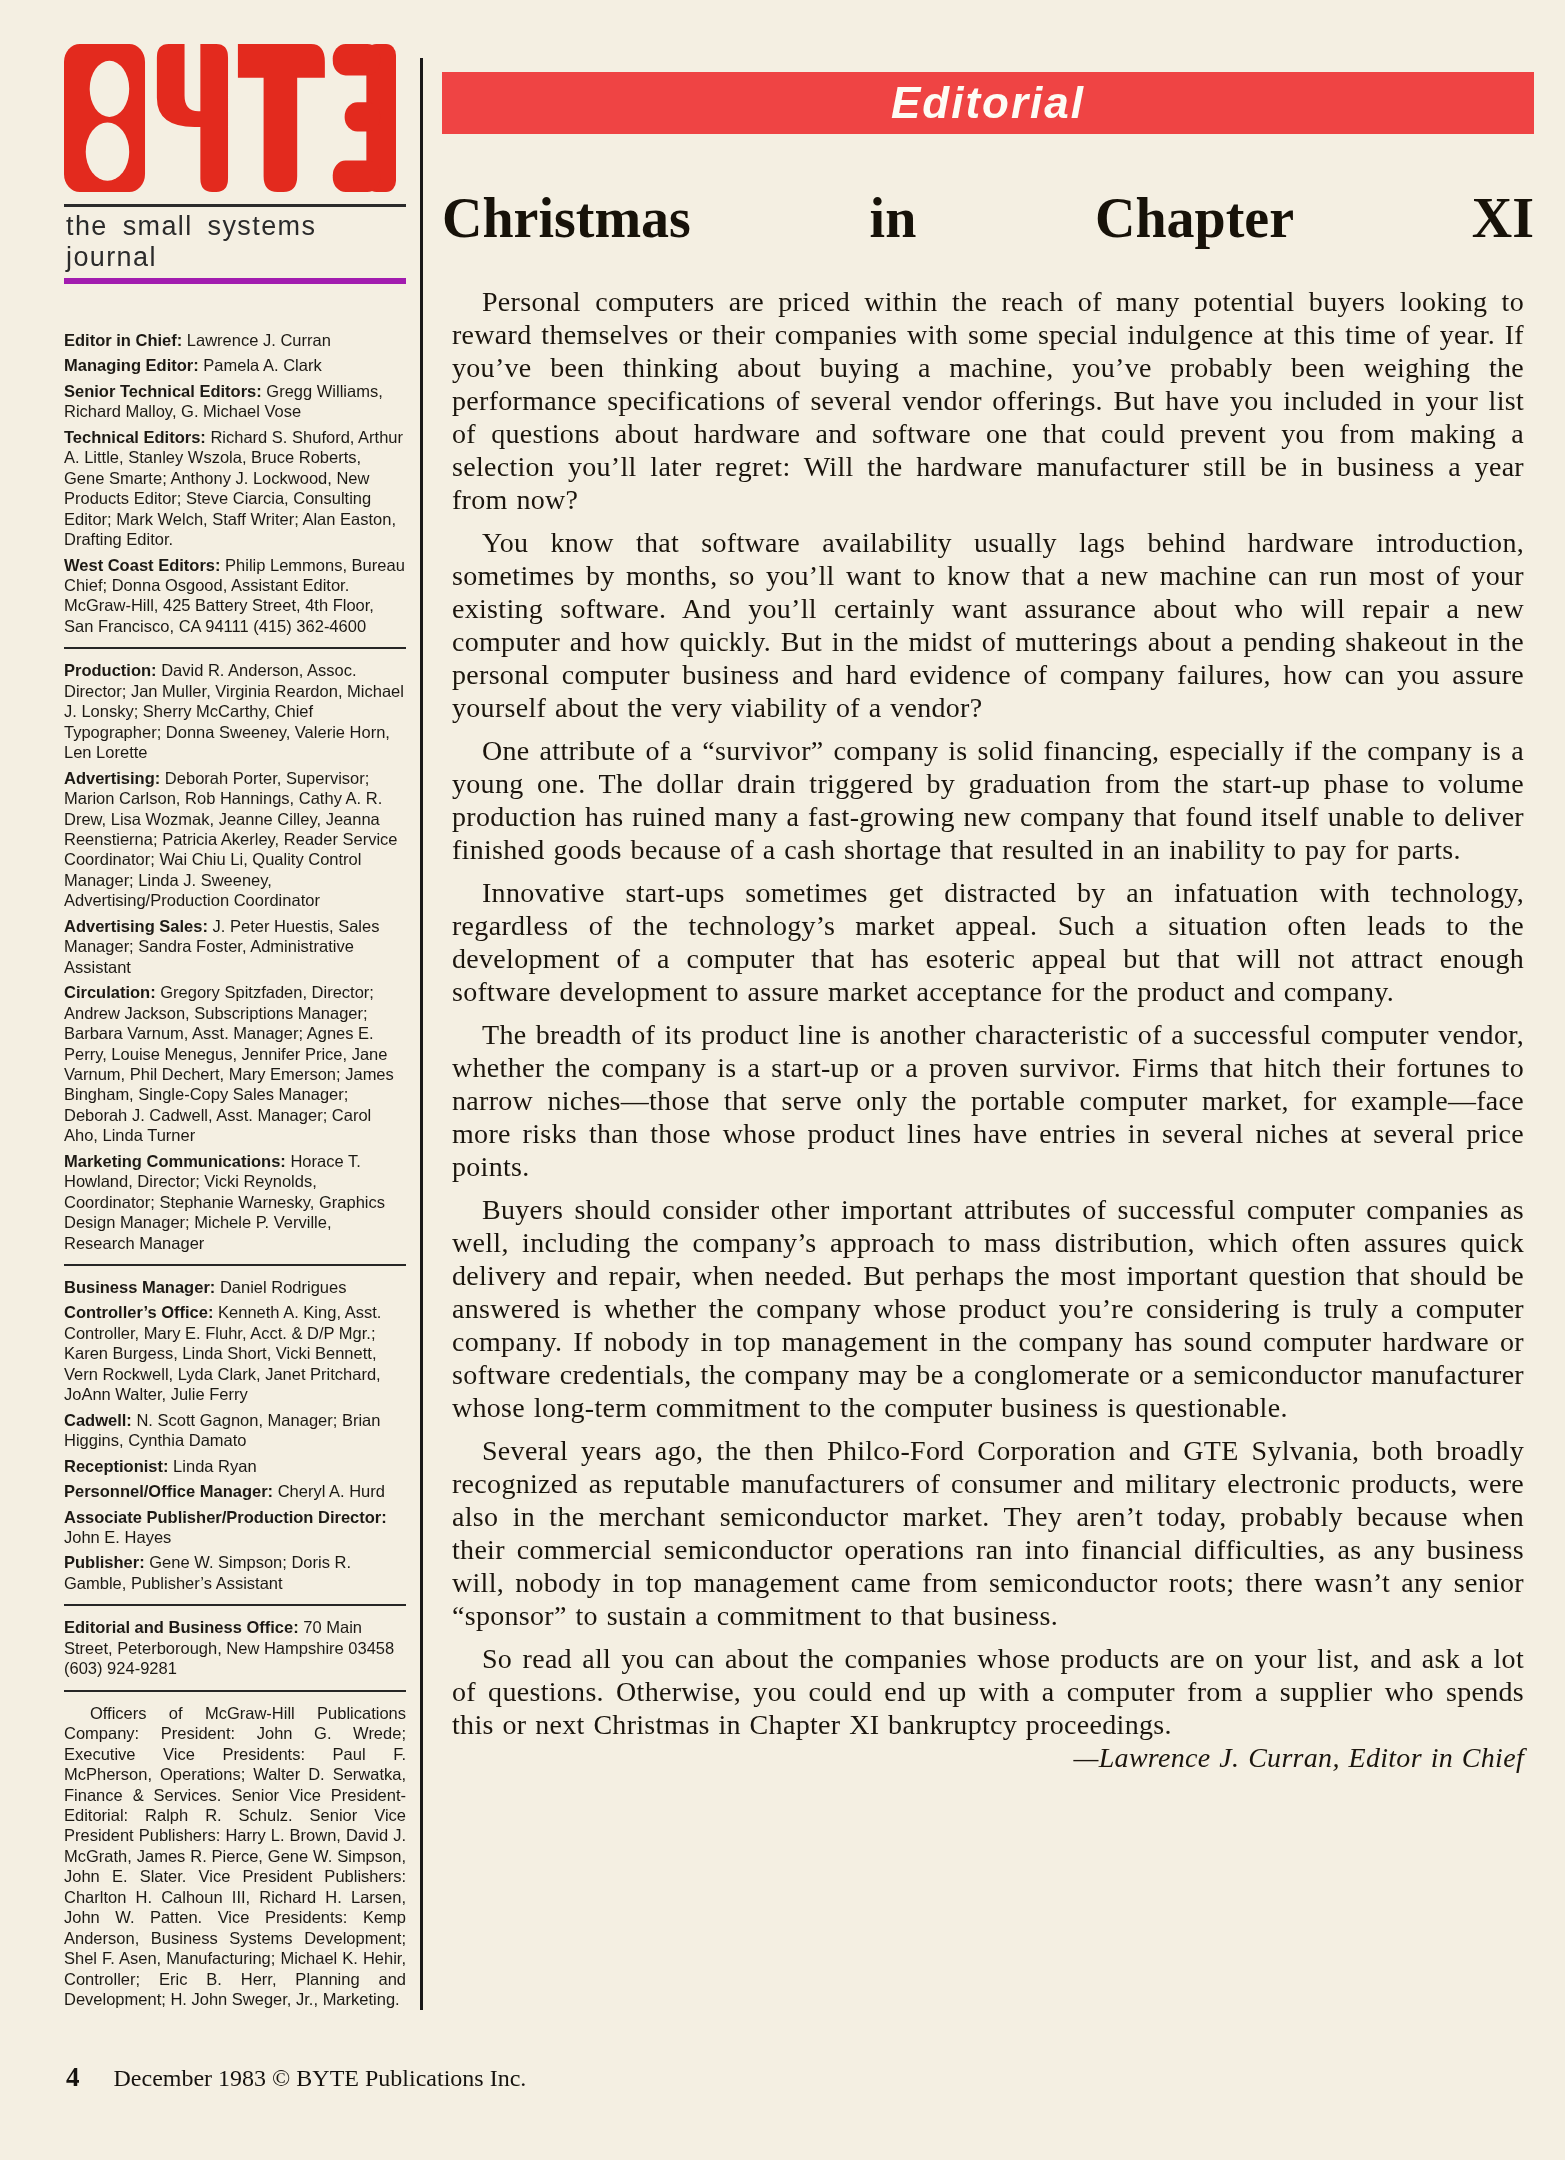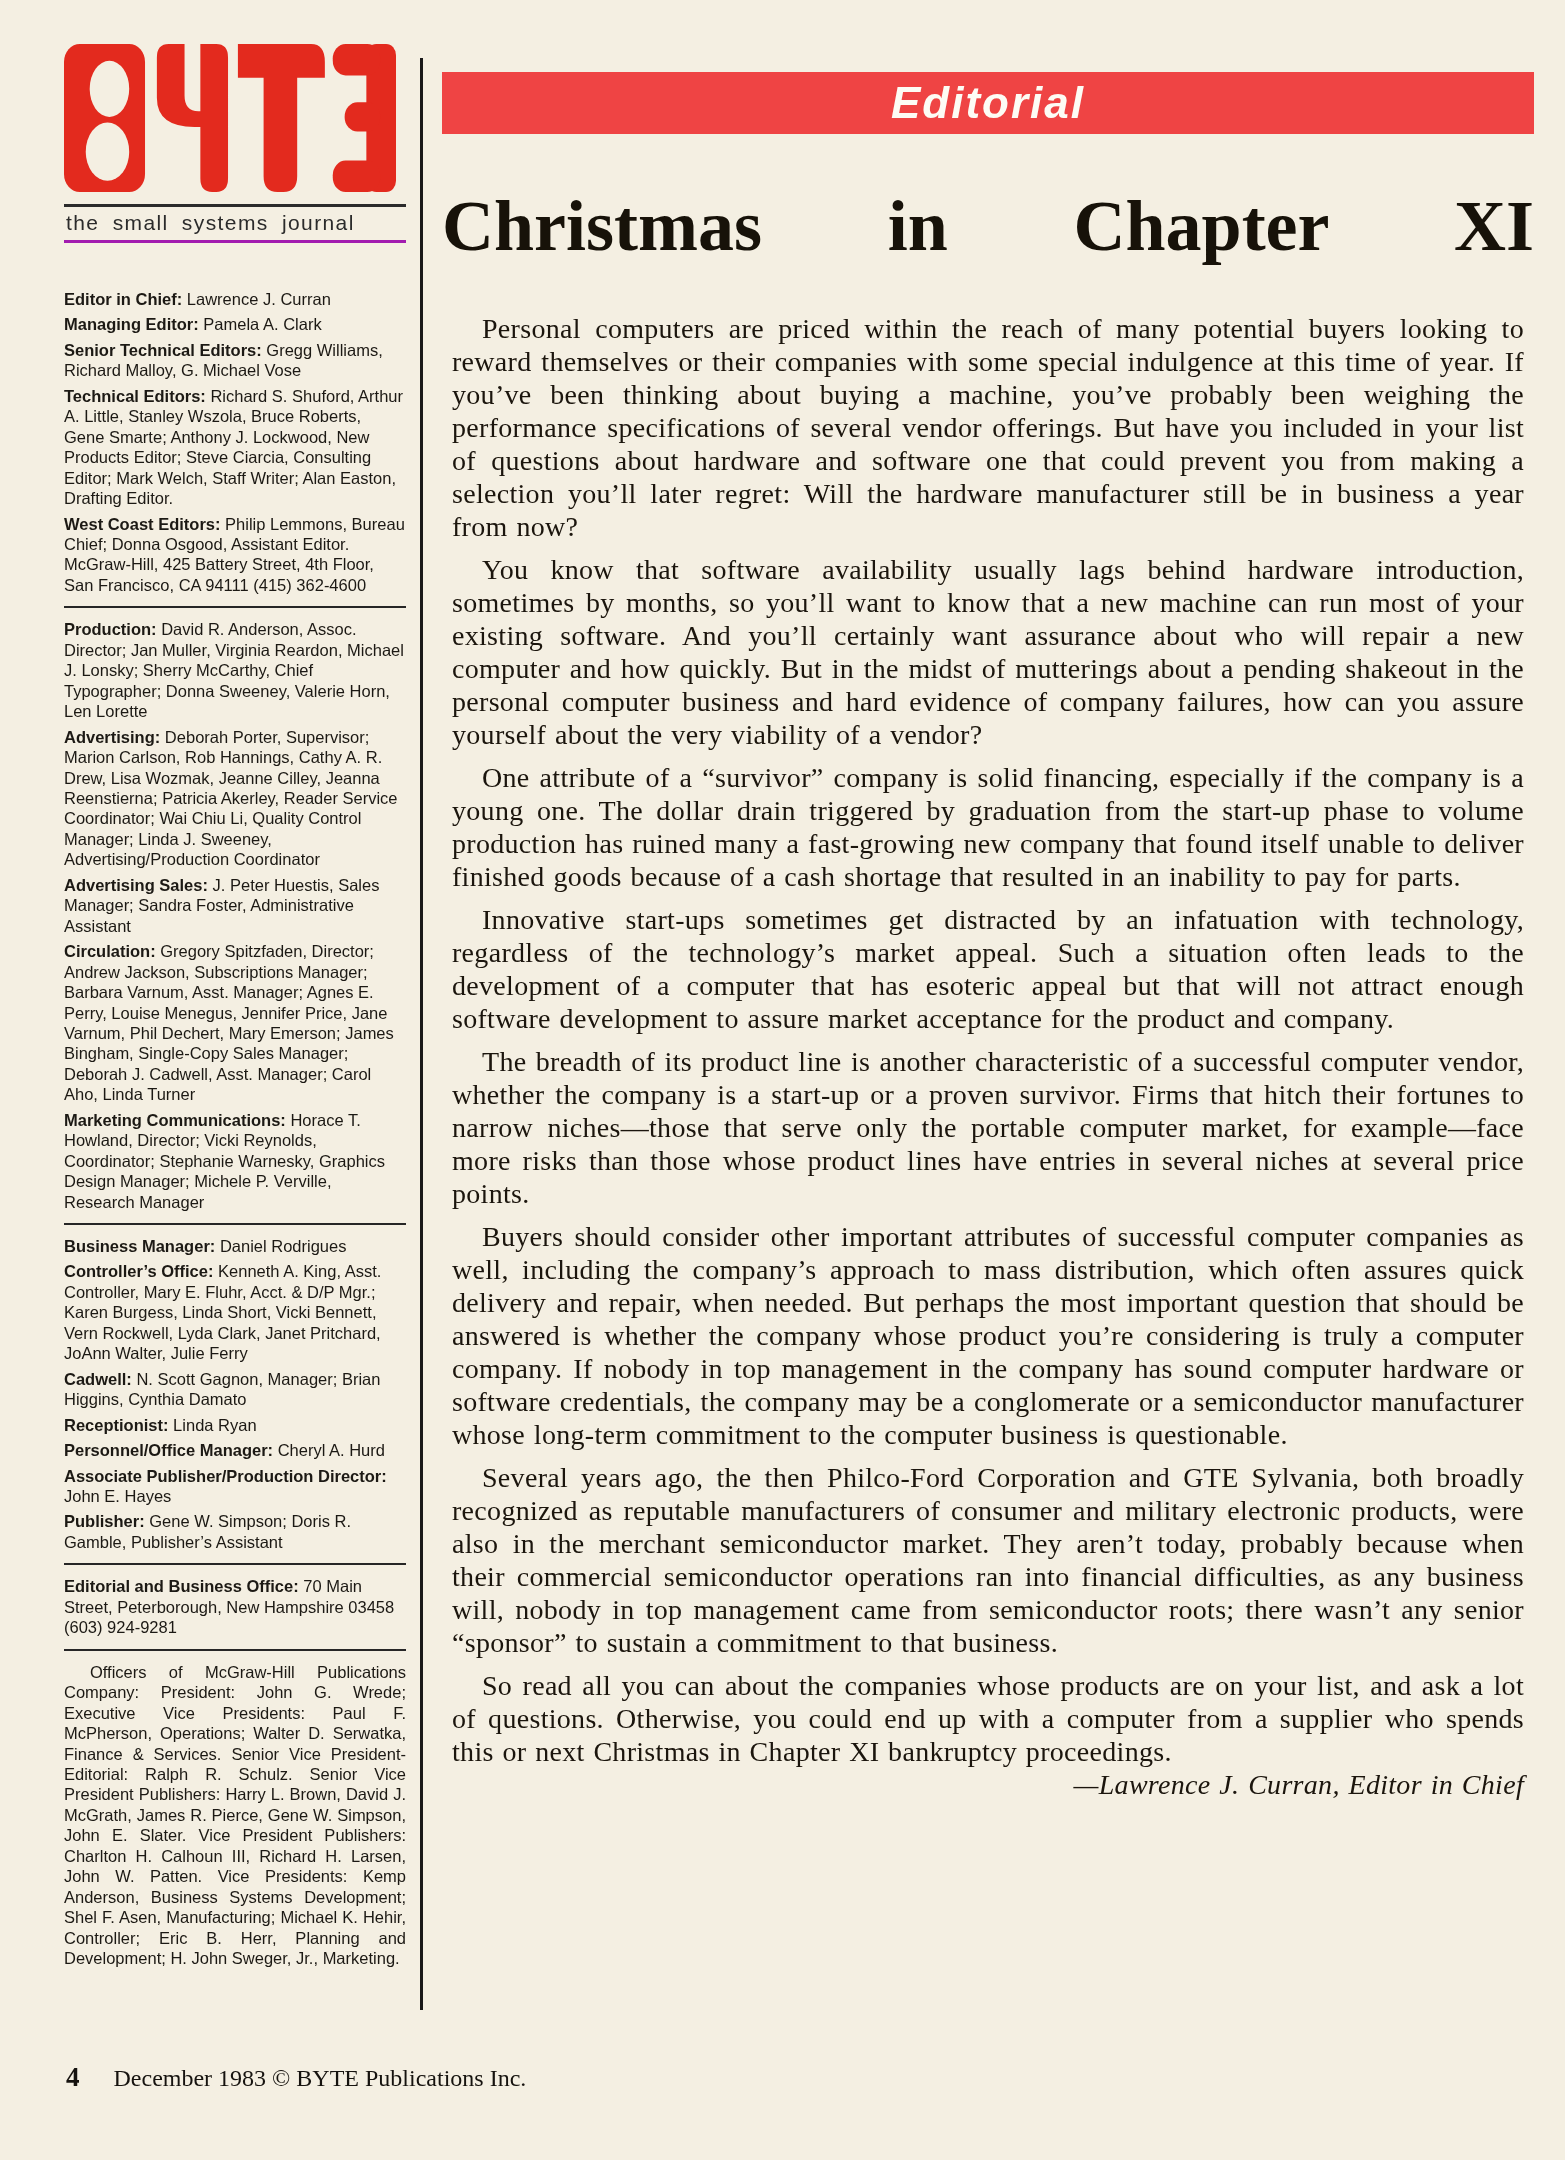--- a/index.html
+++ b/index.html
@@ -5,22 +5,22 @@
   html,body { margin:0; padding:0; background:#d8d2c4; }
   .page {
     position:relative; width:1565px; height:2160px;
     background:#f4efe2; overflow:hidden;
     font-family:"Liberation Sans", sans-serif; color:#1c1914;
   }
   
   .left-col { position:absolute; left:64px; top:44px; width:342px; }
   .logo { display:block; width:332px; height:148px; }
   .tagline-box {
-    margin-top:12px; border-top:3px solid #2b2b2b; border-bottom:3px solid #a21caf;
-    padding:4px 2px 5px; font-size:21px; letter-spacing:1.4px; word-spacing:6px; color:#2b2b2b;
+    margin-top:12px; border-top:3px solid #2b2b2b; border-bottom:6px solid #a21caf;
+    padding:4px 2px 5px; font-size:27px; letter-spacing:1.4px; word-spacing:6px; color:#2b2b2b;
   }
   .masthead { margin-top:46px; font-size:16.5px; line-height:1.24; }
   .masthead .entry { margin-bottom:5px; }
   .masthead b { font-weight:bold; }
   .mast-rule { border:none; border-top:2.5px solid #262626; margin:11px 0; }
   .officers { text-indent:26px; text-align:justify; margin-top:4px; }
   .footer {
     position:absolute; left:66px; top:2062px;
     font-family:"Liberation Serif", serif; font-size:24px; color:#16130f;
   }
@@ -30,21 +30,21 @@
   
   .right-col { position:absolute; left:442px; top:72px; width:1092px; }
   .banner {
     height:62px; background:#ef4444; display:flex; align-items:center; justify-content:center;
   }
   .banner span {
     font-weight:bold; font-style:italic; font-size:44px; color:#fdfcf5; letter-spacing:2px;
   }
   .article-title {
     margin-top:56px; font-family:"Liberation Serif", serif; font-weight:bold;
-    font-size:72px; line-height:1.02; color:#171209;
+    font-size:56px; line-height:1.02; color:#171209;
     text-align:justify; text-align-last:justify;
   }
   .article-body {
     margin-top:26px; font-family:"Liberation Serif", serif;
     font-size:28px; line-height:33px; letter-spacing:0.3px; word-spacing:1.5px;
     color:#1b150d; text-align:justify;
   }
   .article-body p { margin:10px; text-indent:30px; }
   .byline { float:right; font-style:italic; }
 </style>

